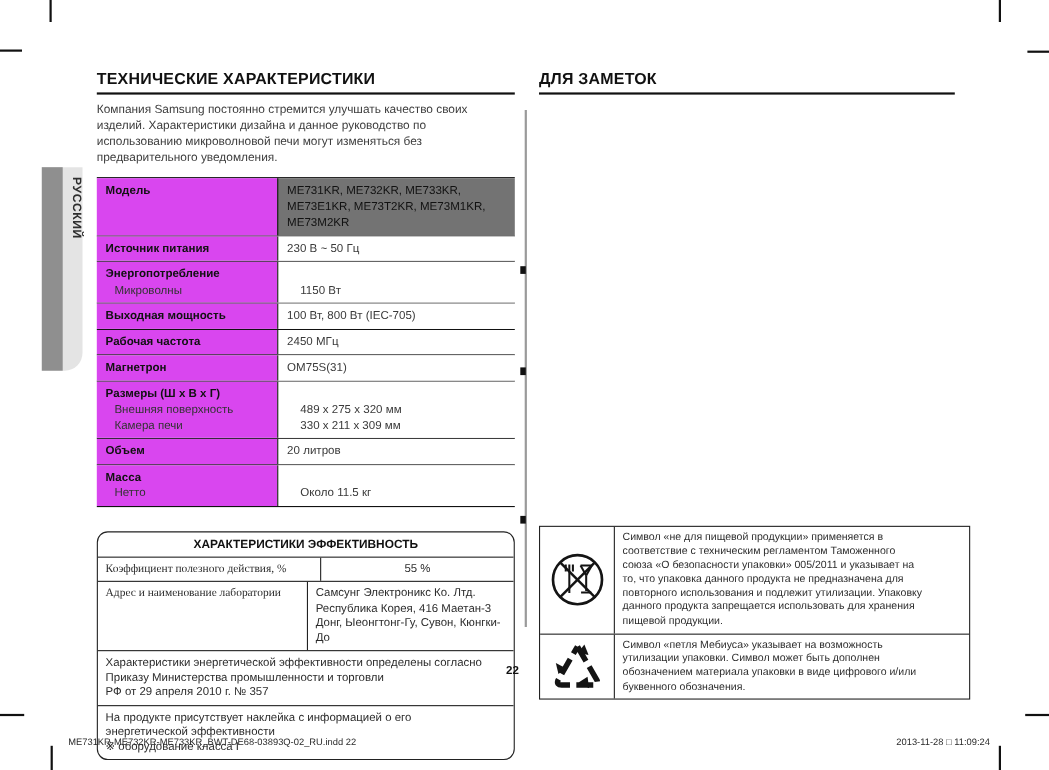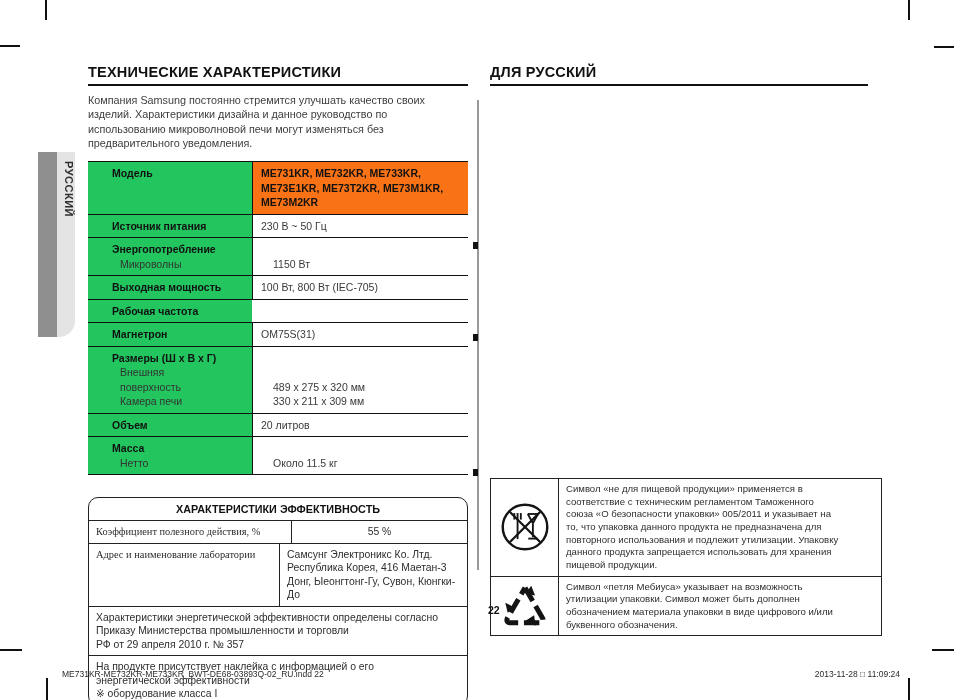--- a/index.html
+++ b/index.html
@@ -31,30 +31,30 @@
   }
   .intro{
     margin-top:7px;font-size:10.8px;line-height:1.33;color:#3d3d3d;
   }
   
   .spec-table{margin-top:7px;border-top:1.4px solid #111;}
   .spec-row{
     display:grid;grid-template-columns:164px 1fr;border-bottom:1.4px solid #111;
   }
   .spec-row .lab{
-    background:#22c55e;padding:4px 24px;font-size:10.5px;line-height:1.38;
+    background:#d946ef;padding:4px 8px;font-size:10.5px;line-height:1.38;
   }
   .spec-row .lab .main{font-weight:bold;color:#111;}
   .spec-row .lab .sub{font-weight:normal;color:#333;padding-left:8px;}
   .spec-row .val{
     background:#fff;border-left:1.4px solid #111;padding:4px 8px;
     font-size:10.5px;line-height:1.38;color:#3a3a3a;
     display:flex;flex-direction:column;justify-content:flex-start;
   }
-  .spec-row.gray .val{background:#f97316;font-weight:bold;color:#111;}
+  .spec-row.gray .val{background:#737373;font-weight:normal;color:#111;}
   .spec-row.vbottom .val{justify-content:flex-end;padding-left:20px;}
   .spec-row.h44{min-height:44px;}
   .spec-row.h20{min-height:20px;}
   .spec-row.h33{min-height:33px;}
   .spec-row.h45{min-height:45px;}
   
   .energy-table{
     margin-top:22px;border:1.4px solid #222;border-radius:10px;overflow:hidden;
   }
   .en-row{border-top:1.2px solid #222;font-size:10.4px;line-height:1.3;color:#2d2d2d;}
@@ -77,21 +77,21 @@
   .sym-icon{
     display:flex;align-items:center;justify-content:center;border-right:1.2px solid #222;
   }
   .sym-text{
     padding:4px 7px;font-size:9.6px;line-height:1.32;color:#2d2d2d;
   }
   
   .divider{position:absolute;left:477px;top:100px;width:2px;height:470px;background:#9a9a9a;}
   .div-mark{position:absolute;width:5px;height:7px;background:#111;}
   
-  .page-num{position:absolute;left:488px;top:604px;font-size:10.5px;font-weight:bold;color:#111;}
+  .page-num{position:absolute;left:460px;top:604px;font-size:10.5px;font-weight:bold;color:#111;}
   .footer-left{position:absolute;left:62px;top:669px;font-size:8.5px;color:#2a2a2a;}
   .footer-right{position:absolute;right:54px;top:669px;font-size:8.5px;color:#2a2a2a;text-align:right;}
   svg{display:block;}
 </style>
 </head>
 <body>
 
 <div class="mark" style="left:45px;top:0;width:1.5px;height:20px;"></div>
 <div class="mark" style="left:0;top:45px;width:20px;height:1.5px;"></div>
 <div class="mark" style="left:908px;top:0;width:1.5px;height:20px;"></div>
@@ -135,20 +135,21 @@
         <div class="sub">Микроволны</div>
       </div>
       <div class="val">1150 Вт</div>
     </div>
     <div class="spec-row h20">
       <div class="lab"><span class="main">Выходная мощность</span></div>
       <div class="val">100 Вт, 800 Вт (IEC-705)</div>
     </div>
     <div class="spec-row h20">
       <div class="lab"><span class="main">Рабочая частота</span></div>
+      <div class="val">2450 МГц</div>
     </div>
     <div class="spec-row h20">
       <div class="lab"><span class="main">Магнетрон</span></div>
       <div class="val">OM75S(31)</div>
     </div>
     <div class="spec-row vbottom h45">
       <div class="lab">
         <div class="main">Размеры (Ш x В x Г)</div>
         <div class="sub">Внешняя поверхность</div>
         <div class="sub">Камера печи</div>
@@ -184,21 +185,21 @@
     <div class="en-row en-note pre">Характеристики энергетической эффективности определены согласно
 Приказу Министерства промышленности и торговли
 РФ от 29 апреля 2010 г. № 357</div>
     <div class="en-row en-note pre">На продукте присутствует наклейка с информацией о его
 энергетической эффективности
 ※ оборудование класса I</div>
   </div>
 </div>
 
 <div class="col-right">
-  <h1 class="sec-title">ДЛЯ РУССКИЙ</h1>
+  <h1 class="sec-title">ДЛЯ ЗАМЕТОК</h1>
 </div>
 
 <div class="symbol-table">
   <div class="sym-row" style="min-height:84px;">
     <div class="sym-icon">
       <span>
         <svg width="52" height="52" viewBox="0 0 56 56">
           <circle cx="28" cy="28" r="24" fill="none" stroke="#141414" stroke-width="2.6"></circle>
           <g stroke="#141414" stroke-width="2.4" fill="none">
             <line x1="11.5" y1="11.5" x2="44.5" y2="44.5"></line>

